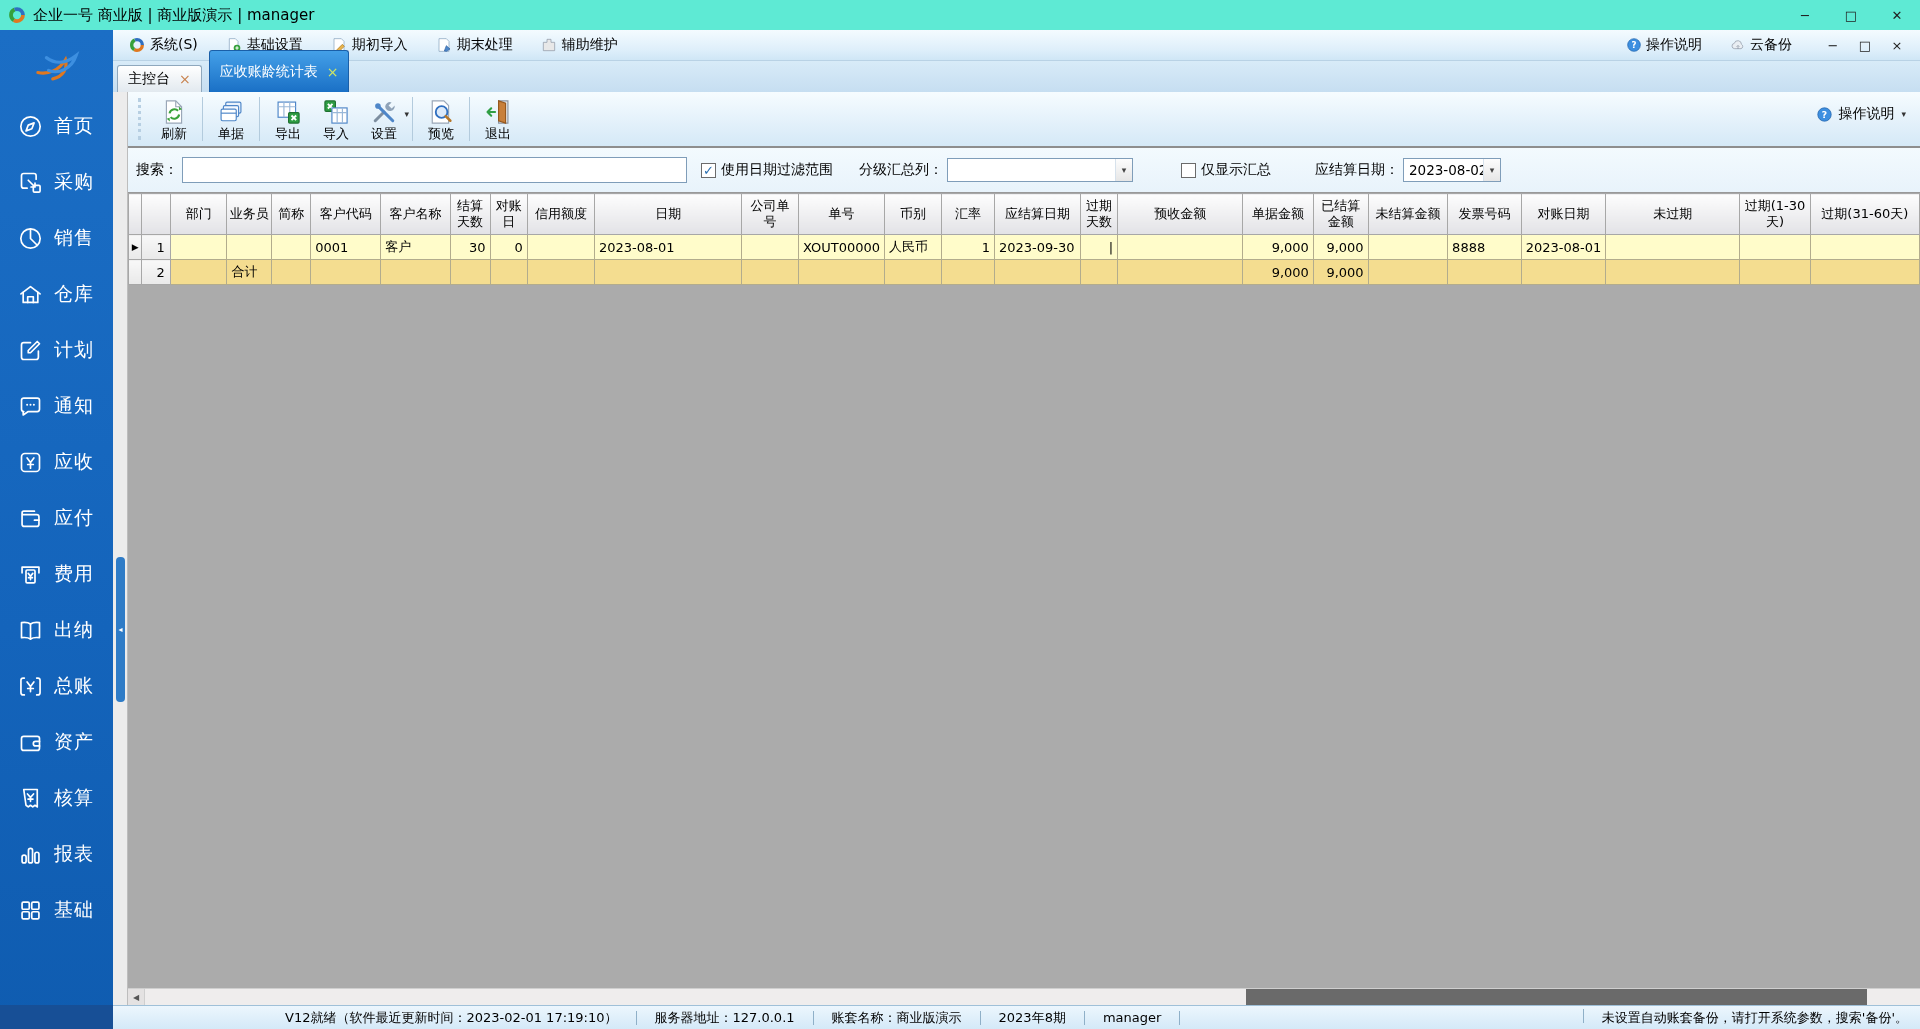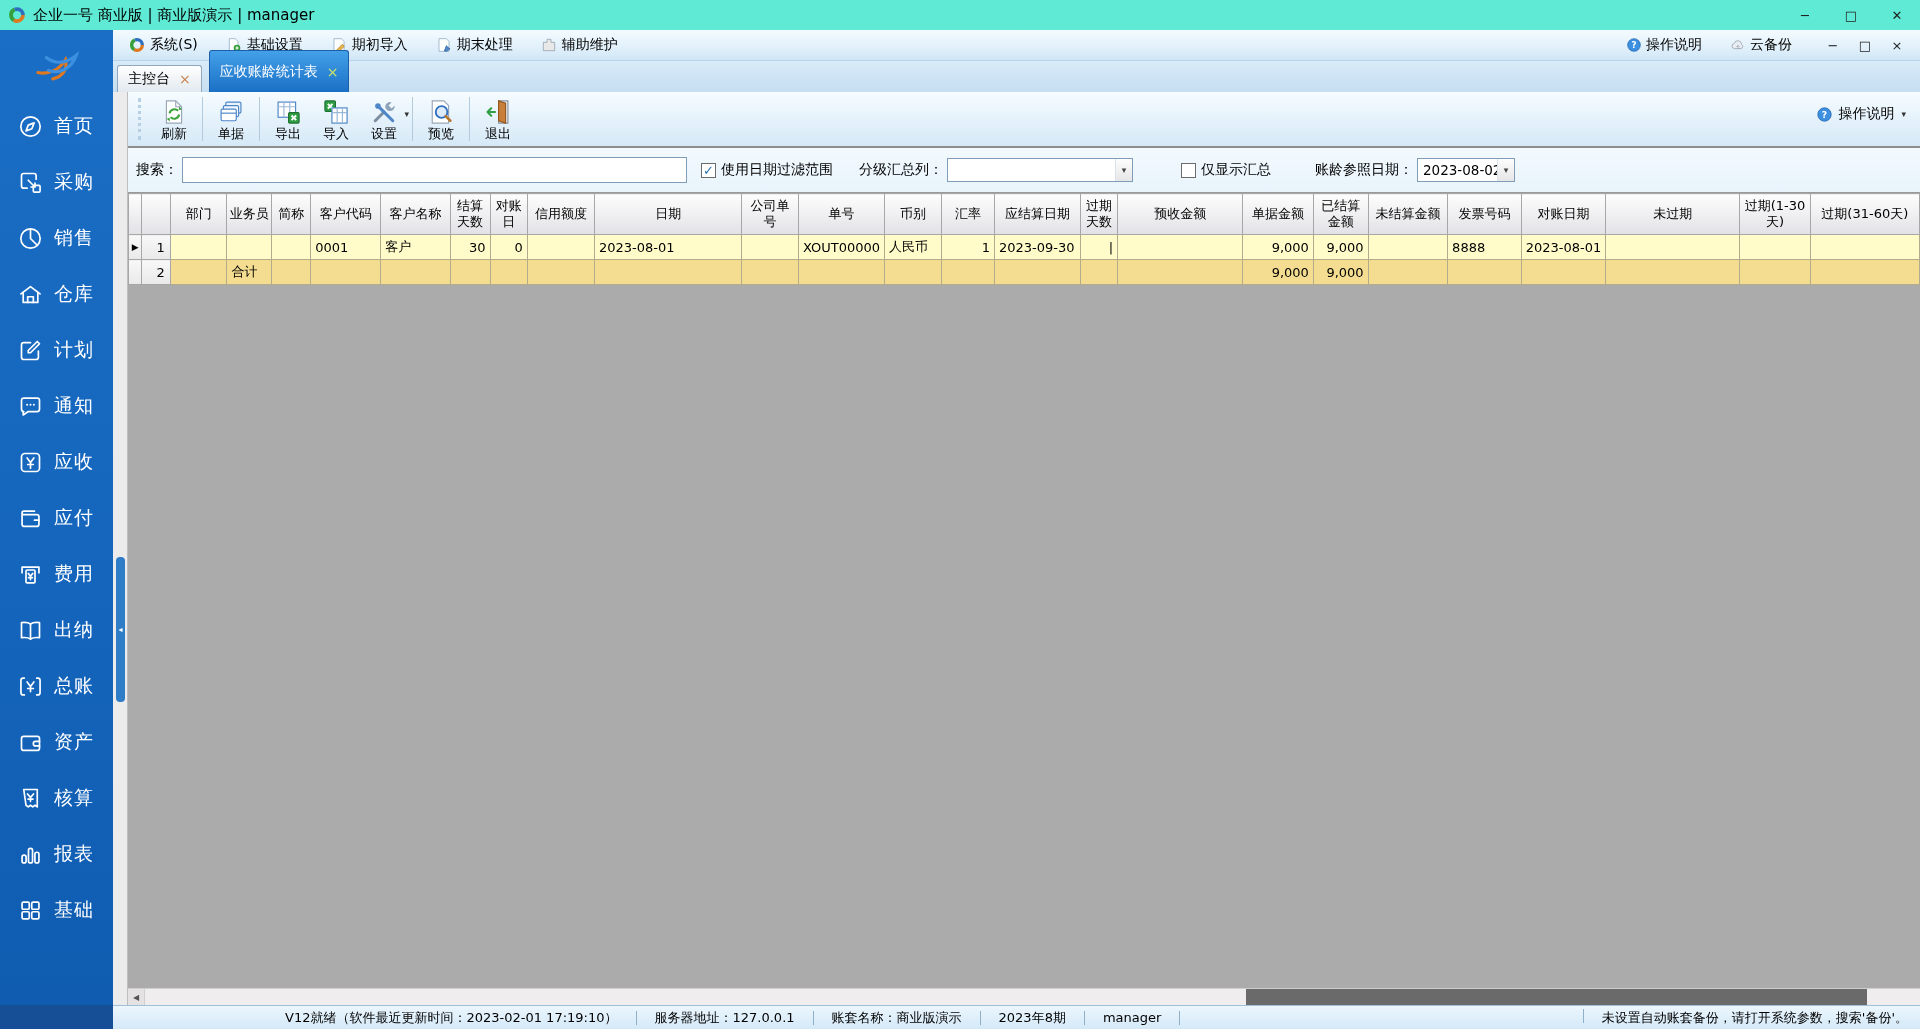--- a/index.html
+++ b/index.html
@@ -476,21 +476,21 @@
                 <span>✓</span>
               </span>
             <span class="flabel" style="margin-right:26px;">使用日期过滤范围</span>
             <span class="flabel">分级汇总列：</span>
             <span class="combo" style="width:186px;">
               <span class="combo-val"></span>
               <span class="combo-btn">▾</span>
             </span>
             <span class="checkbox" style="margin-left:48px;"></span>
             <span class="flabel" style="margin-right:44px;">仅显示汇总</span>
-            <span class="flabel">账龄参照日期：</span>
+            <span class="flabel">应结算日期：</span>
             <span class="combo" style="width:98px;">
               <span class="combo-val">2023-08-02</span>
               <span class="combo-btn">▾</span>
             </span>
           </div>
 
           <div class="table-wrap">
             <table class="grid" id="grid">
                 <colgroup>
                   <col style="width:14px">

